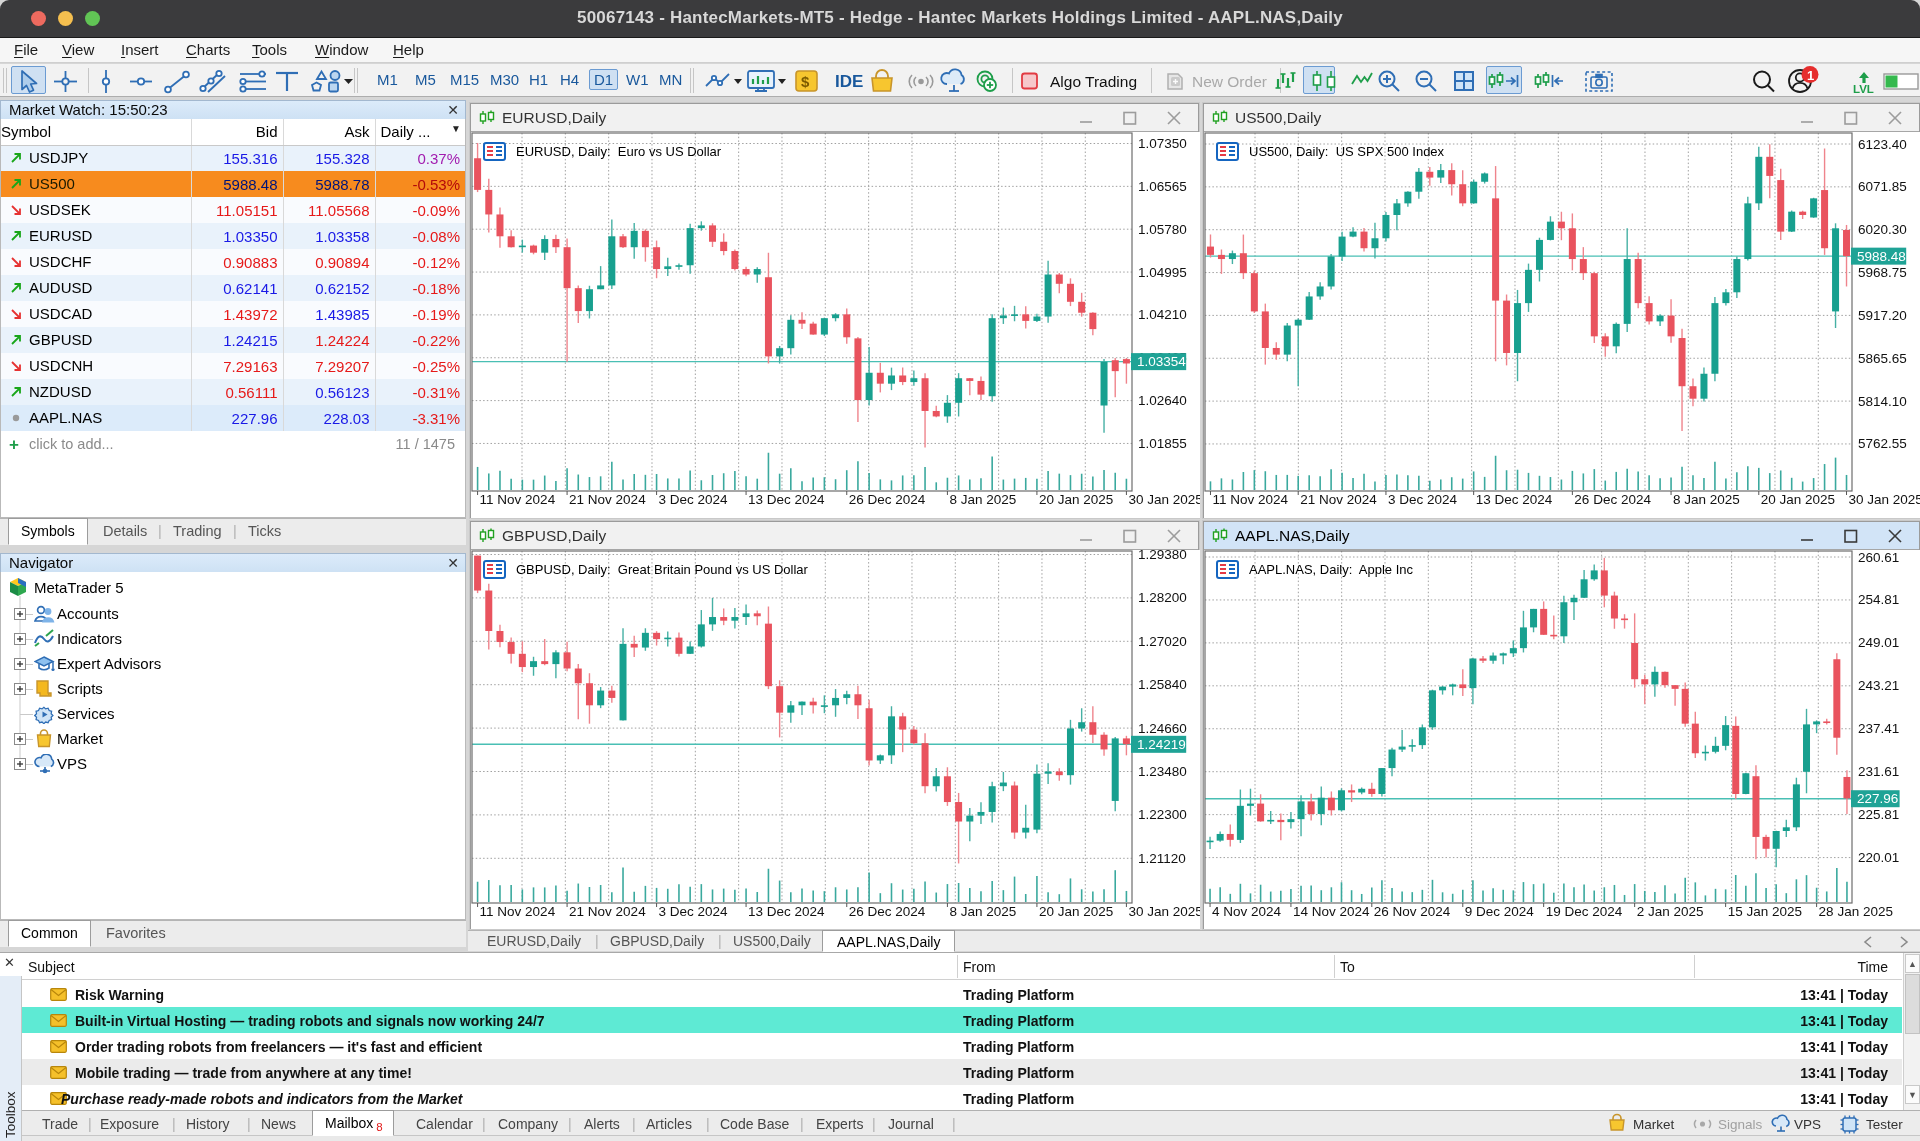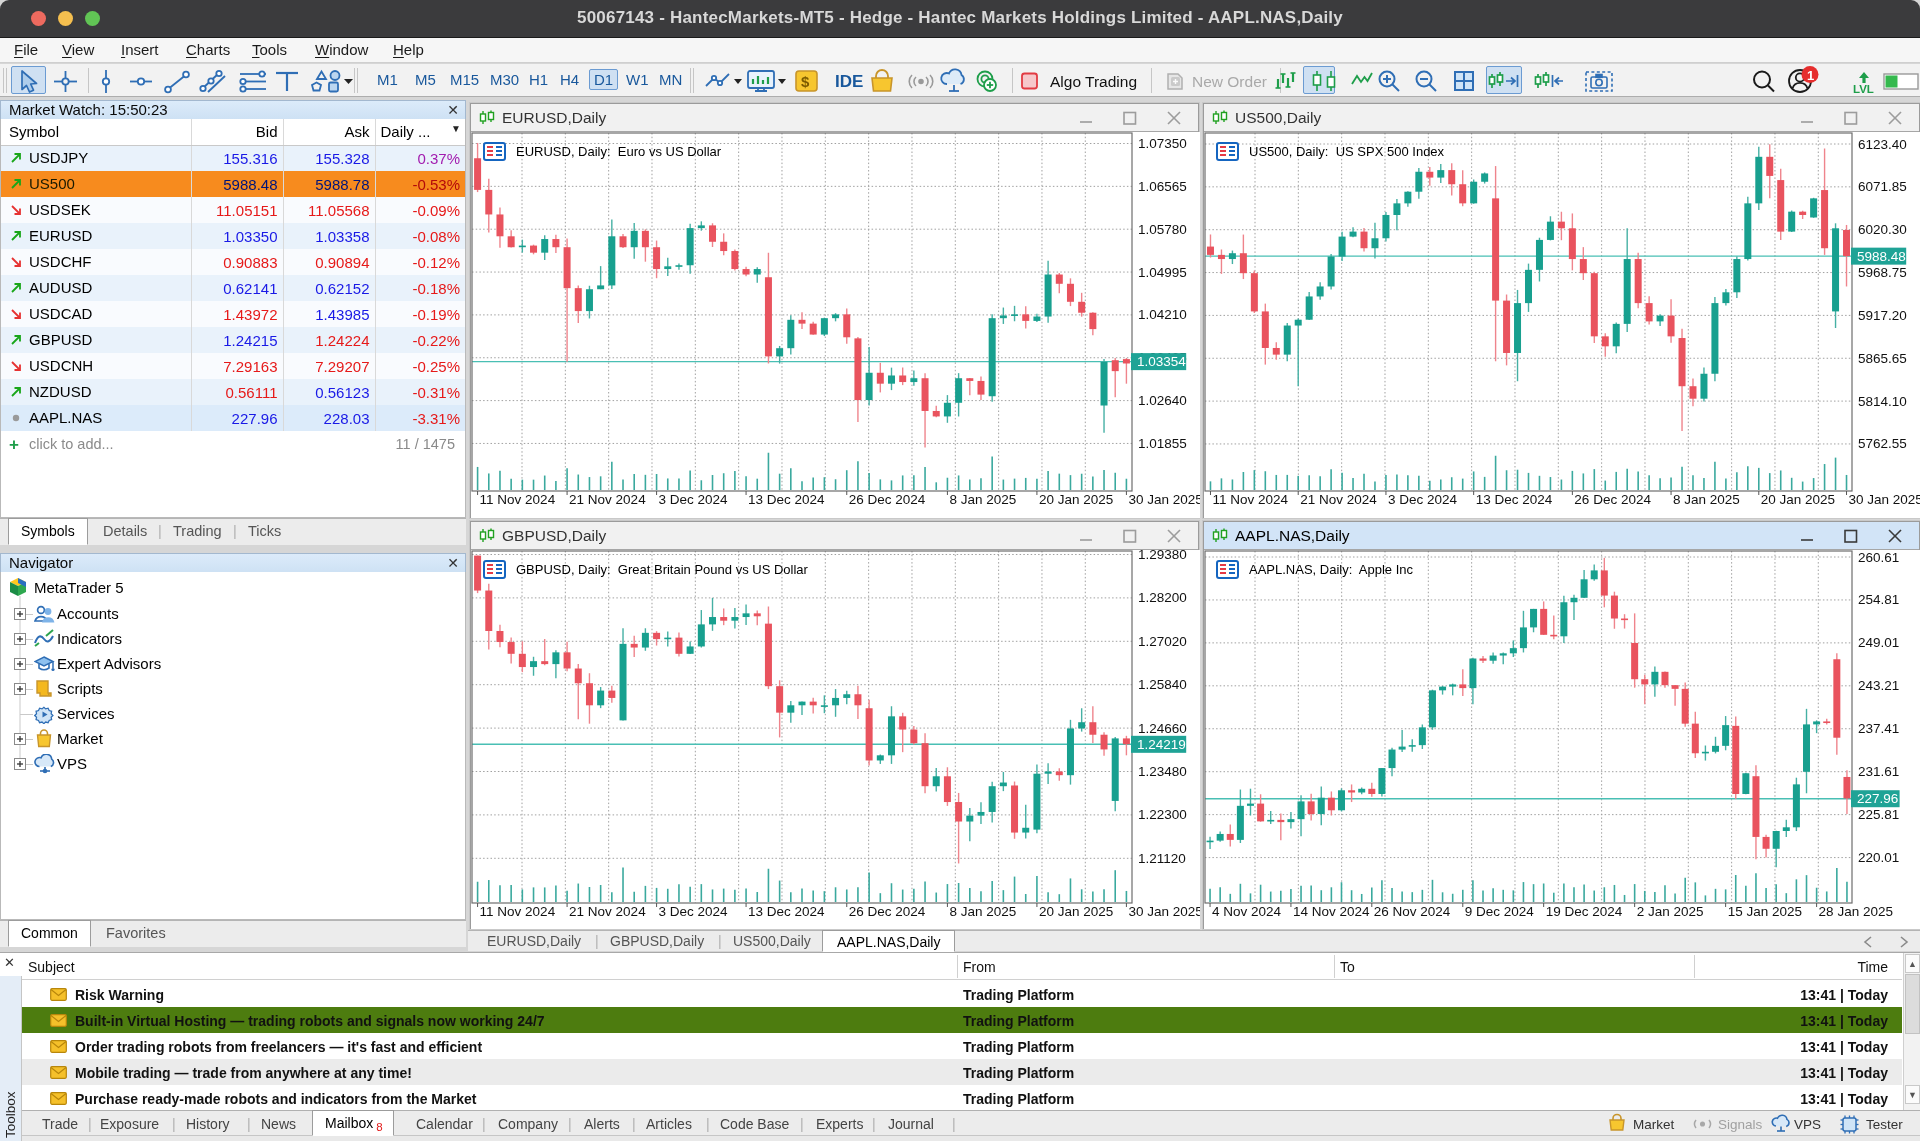--- a/index.html
+++ b/index.html
@@ -249,21 +249,21 @@
 <div class="abs" style="left:0;top:119px;width:466px;height:399px;background:#fff;border:1px solid #b9b9b9;border-top:none;">
 <table class="mw" style="margin-top:0;">
         <colgroup>
           <col style="width:190px">
           <col style="width:92px">
           <col style="width:92px">
           <col style="width:90px">
         </colgroup>
 <tbody>
           <tr style="height:26px;">
-            <td style="padding-left:8px;border-bottom:1px solid #c9c9c9;">Symbol</td>
+            <td style="border-bottom:1px solid #c9c9c9;">Symbol</td>
             <td class="num" style="border-bottom:1px solid #c9c9c9;">Bid</td>
             <td class="num" style="border-bottom:1px solid #c9c9c9;">Ask</td>
             <td style="border-bottom:1px solid #c9c9c9;padding-left:5px;border-right:none;">Daily ... <span style="float:right;margin-right:4px;color:#222;font-size:10px;">▼</span></td>
           </tr>
 <tr style="background:#e9f2fb;height:26px;">
             <td style="padding-left:8px;color:#000;"><svg width="14" height="14" viewBox="0 0 14 14">
                 <path d="M3 11 L11 3 M5.5 3 L11 3 L11 8.5" stroke="#19a619" stroke-width="1.8" fill="none"></path>
               </svg><span style="vertical-align:2px;margin-left:6px;">USDJPY</span></td>
             <td class="num" style="color:#1919e6;">155.316</td>
             <td class="num" style="color:#1919e6;">155.328</td>
@@ -1565,21 +1565,21 @@
       </div>
 <div class="abs" style="left:22px;top:28px;width:1880px;height:26px;background:#fff;font-size:14px;font-weight:700;color:#111;">
         <span class="abs" style="left:28px;top:5px;"><svg width="17" height="13" viewBox="0 0 17 13" style="vertical-align:-2px;">
             <rect x="0.7" y="0.7" width="15.6" height="11.6" rx="1.2" fill="#f5c02a" stroke="#b8860b" stroke-width="1.2"></rect>
             <path d="M1 1.5 L8.5 7.5 L16 1.5" fill="none" stroke="#b8860b" stroke-width="1.2"></path>
           </svg></span>
         <span class="abs" style="left:53px;top:6px;">Risk Warning</span>
         <span class="abs" style="left:941px;top:6px;">Trading Platform</span>
         <span class="abs" style="right:14px;top:6px;">13:41 | Today</span>
       </div>
-<div class="abs" style="left:22px;top:54px;width:1880px;height:26px;background:#4d7c0f;font-size:14px;font-weight:700;color:#111;">
+<div class="abs" style="left:22px;top:54px;width:1880px;height:26px;background:#5eead4;font-size:14px;font-weight:700;color:#111;">
         <span class="abs" style="left:28px;top:5px;"><svg width="17" height="13" viewBox="0 0 17 13" style="vertical-align:-2px;">
             <rect x="0.7" y="0.7" width="15.6" height="11.6" rx="1.2" fill="#f5c02a" stroke="#b8860b" stroke-width="1.2"></rect>
             <path d="M1 1.5 L8.5 7.5 L16 1.5" fill="none" stroke="#b8860b" stroke-width="1.2"></path>
           </svg></span>
         <span class="abs" style="left:53px;top:6px;">Built-in Virtual Hosting — trading robots and signals now working 24/7</span>
         <span class="abs" style="left:941px;top:6px;">Trading Platform</span>
         <span class="abs" style="right:14px;top:6px;">13:41 | Today</span>
       </div>
 <div class="abs" style="left:22px;top:80px;width:1880px;height:26px;background:#fff;font-size:14px;font-weight:700;color:#111;">
         <span class="abs" style="left:28px;top:5px;"><svg width="17" height="13" viewBox="0 0 17 13" style="vertical-align:-2px;">
@@ -1597,21 +1597,21 @@
           </svg></span>
         <span class="abs" style="left:53px;top:6px;">Mobile trading — trade from anywhere at any time!</span>
         <span class="abs" style="left:941px;top:6px;">Trading Platform</span>
         <span class="abs" style="right:14px;top:6px;">13:41 | Today</span>
       </div>
 <div class="abs" style="left:22px;top:132px;width:1880px;height:26px;background:#fff;font-size:14px;font-weight:700;color:#111;">
         <span class="abs" style="left:28px;top:5px;"><svg width="17" height="13" viewBox="0 0 17 13" style="vertical-align:-2px;">
             <rect x="0.7" y="0.7" width="15.6" height="11.6" rx="1.2" fill="#f5c02a" stroke="#b8860b" stroke-width="1.2"></rect>
             <path d="M1 1.5 L8.5 7.5 L16 1.5" fill="none" stroke="#b8860b" stroke-width="1.2"></path>
           </svg></span>
-        <span class="abs" style="left:53px;top:6px;">Purchase ready-made robots and indicators from the Market</span>
+        <span class="abs" style="left:39px;top:6px;font-style:italic;">Purchase ready-made robots and indicators from the Market</span>
         <span class="abs" style="left:941px;top:6px;">Trading Platform</span>
         <span class="abs" style="right:14px;top:6px;">13:41 | Today</span>
       </div>
 <div class="abs" style="right:0;top:0;width:17px;height:158px;background:#f2f2f2;border-left:1px solid #cfcfcf;">
         <div style="position:absolute;top:1px;left:1px;width:15px;height:19px;background:#fbfbfb;border:1px solid #c9c9c9;text-align:center;font-size:9px;color:#555;line-height:18px;">▲</div>
         <div style="position:absolute;top:21px;left:1px;width:15px;height:60px;background:#dcdcdc;border:1px solid #c2c2c2;"></div>
         <div style="position:absolute;top:132px;left:1px;width:15px;height:19px;background:#fbfbfb;border:1px solid #c9c9c9;text-align:center;font-size:9px;color:#555;line-height:18px;">▼</div>
       </div>
 </div>
 <div class="abs" style="left:0;top:1110px;width:1920px;height:26px;background:#ececec;border-top:1px solid #b0b0b0;border-bottom:1px solid #c6c6c6;font-size:14px;color:#444;">

